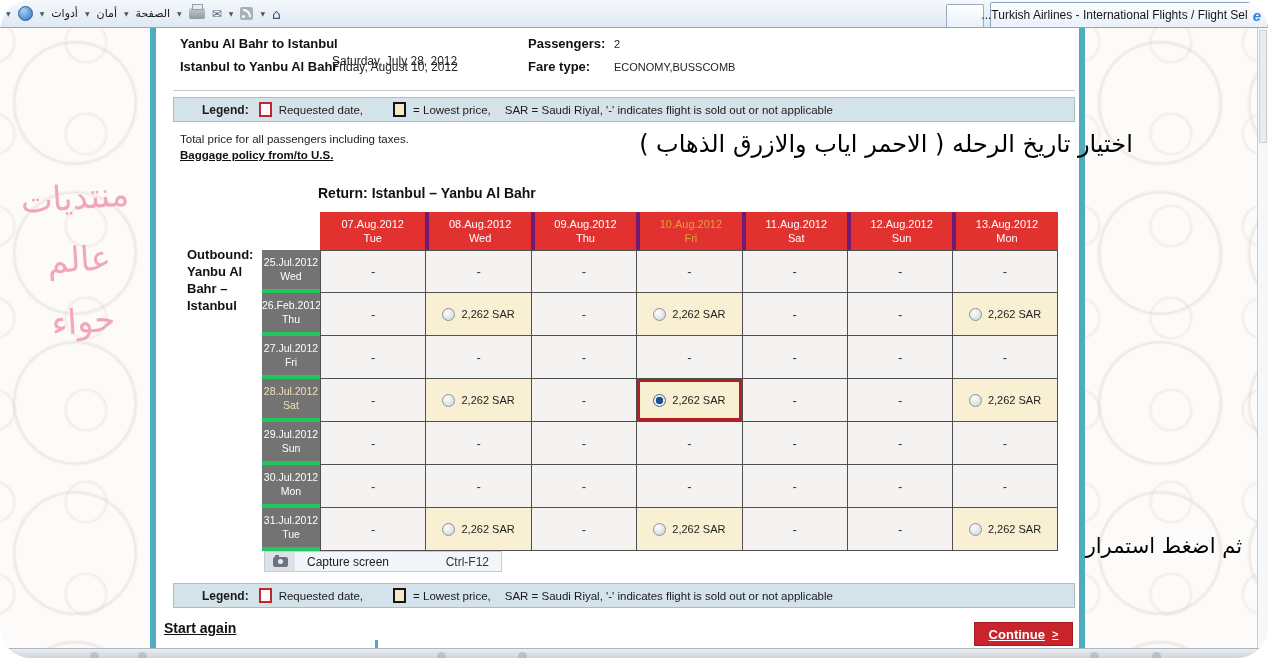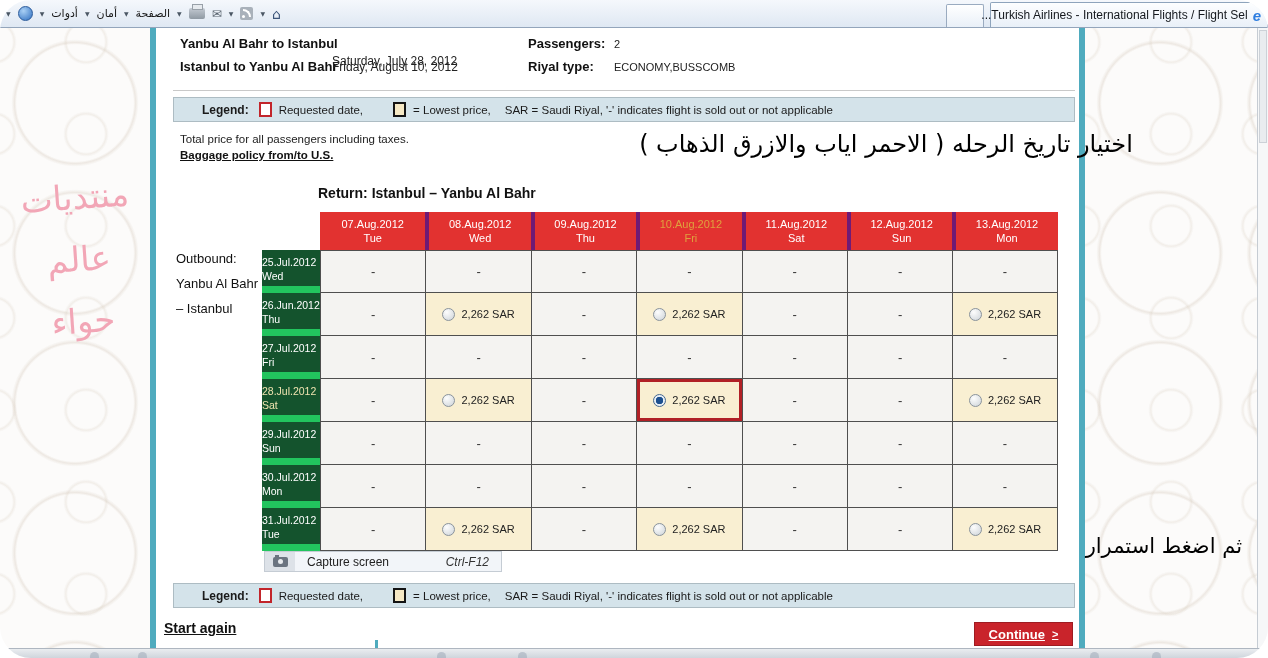--- a/index.html
+++ b/index.html
@@ -68,30 +68,30 @@
 
   .note1 { position:absolute; left:24px; top:105px; font-size:11.5px; color:#222; }
   .note2 { position:absolute; left:24px; top:121px; font-size:11.5px; font-weight:bold; text-decoration:underline; color:#111; cursor:pointer; }
 
   .anno { position:absolute; font-family:"DejaVu Sans",sans-serif; color:#000; direction:rtl; white-space:nowrap; }
   .anno1 { left:620px; top:102px; width:532px; font-size:24px; text-align:center; }
   .anno2 { left:1052px; top:506px; width:190px; font-size:21px; text-align:right; }
 
   
   .return-title { position:absolute; left:154px; top:157px; font-size:14px; font-weight:bold; color:#111;padding-left:8px; }
-  .outbound-title { position:absolute; left:20px; top:218px; width:88px; font-size:13px; font-weight:normal; line-height:25px; color:#111; }
+  .outbound-title { position:absolute; left:31px; top:218px; width:88px; font-size:13px; font-weight:bold; line-height:17px; color:#111; }
   .matrix { position:absolute; left:106px; top:184px; }
   .header-row { display:flex; margin-left:58px; height:38px; }
   .dcell { width:105.4px; height:38px; background:#e23230; color:#fff; text-align:center; border-left:4px solid #701a75; }
   .dcell:first-child { border-left:none; }
   .d1 { font-size:11px; margin-top:6px; }
   .d2 { font-size:11px; margin-top:2px; }
   .dcell.req .d1, .dcell.req .d2 { color:#dfa13e; }
   .mrow { display:flex; height:43px; }
-  .rhead { width:58px; background:#14532d; color:#fff; border-bottom:7px solid #22c55e; }
+  .rhead { width:58px; background:#737373; color:#fff; text-align:center; border-bottom:4px solid #22c55e; }
   .rhead .d1 { font-size:10.5px; margin-top:6px; }
   .rhead .d2 { font-size:10.5px; margin-top:2px; }
   .rhead.req .d1, .rhead.req .d2 { color:#efe3b0; }
   .mcell { width:105.4px; background:#f4f3f1; border-left:1px solid #4f4f4f; border-bottom:1px solid #4f4f4f;
            display:flex; align-items:center; justify-content:center; gap:6px; }
   .mrow:first-child .mcell { border-top:1px solid #4f4f4f; }
   .mcell:last-child { border-right:1px solid #4f4f4f; }
   .mcell.price { background:#f9efd2; cursor:pointer; }
   .mcell.sel { box-shadow:inset 0 0 0 3px #b12026; }
   .dash { font-size:13px; color:#333; }
@@ -101,21 +101,21 @@
   .radio.on { border-color:#47688f; background:radial-gradient(circle,#1c4f8f 0 3.5px,#e6edf4 4px); }
 
   
   .capture { position:absolute; left:108px; top:523px; width:238px; height:21px; background:#f2f5f9;
              border:1px solid #c5ccd4; display:flex; align-items:center; font-size:12px; color:#222; }
   .cap-gutter { width:30px; height:100%; background:#dde2e8; display:flex; align-items:center; justify-content:center; }
   .ic-cam { width:15px; height:10px; background:#6b7480; border-radius:2px; position:relative; display:inline-block; }
   .ic-cam::before { content:''; position:absolute; left:5px; top:2px; width:5px; height:5px; border-radius:50%; background:#e8ebee; }
   .ic-cam::after { content:''; position:absolute; left:2px; top:-2px; width:4px; height:3px; background:#6b7480; }
   .cap-label { margin-left:12px; }
-  .cap-key { margin-left:auto; margin-right:12px; color:#333;font-style:italic; }
+  .cap-key { margin-left:auto; margin-right:12px; color:#333; }
 
   
   .start-again { position:absolute; left:8px; top:592px; font-size:14px; font-weight:bold; text-decoration:underline; color:#111; cursor:pointer; }
   .continue { position:absolute; left:818px; top:594px; width:99px; height:24px; background:#c9242b; border:1px solid #9e1c22;
               color:#fff; display:flex; align-items:center; justify-content:center; gap:7px; cursor:pointer; }
   .continue .lbl { font-size:13px; font-weight:bold; text-decoration:underline; }
   .continue .car { font-size:11px; font-weight:bold; text-decoration:underline; }
 
   .tick { position:absolute; left:375px; top:612px; width:3px; height:8px; background:#4fabbe; }
 
@@ -167,21 +167,21 @@
     <div class="teal-v" style="left:1079px"></div>
 
     <div class="content">
 
       <div class="sum-route" style="left:24px;top:8px">Yanbu Al Bahr to Istanbul</div>
       <div class="sum-date" style="left:176px;top:26px">Saturday, July 28, 2012</div>
       <div class="sum-route" style="left:24px;top:31px">Istanbul to Yanbu Al Bahr</div>
       <div class="sum-date" style="left:176px;top:32px">Friday, August 10, 2012</div>
       <div class="sum-label" style="left:372px;top:8px">Passengers:</div>
       <div class="sum-value" style="left:458px;top:10px">2</div>
-      <div class="sum-label" style="left:372px;top:31px">Riyal type:</div>
+      <div class="sum-label" style="left:372px;top:31px">Fare type:</div>
       <div class="sum-value" style="left:458px;top:33px">ECONOMY,BUSSCOMB</div>
       <div class="divider"></div>
 
       <div class="legendbar" style="top:69px">
         <b>Legend:</b>
         <span class="sw sw-req"></span>
         <span>Requested date,</span>
         <span class="sw sw-low"></span>
         <span>= Lowest price,</span>
         <span class="sar-note">SAR  = Saudi Riyal, '-' indicates flight is sold out or not applicable</span>
@@ -246,21 +246,21 @@
               </div>
               <div class="mcell">
                 <span class="dash">-</span>
               </div>
               <div class="mcell">
                 <span class="dash">-</span>
               </div>
             </div>
             <div class="mrow">
               <div class="rhead">
-                <div class="d1">26.Jun.2012</div>
+                <div class="d1">26.Feb.2012</div>
                 <div class="d2">Thu</div>
               </div>
               <div class="mcell">
                 <span class="dash">-</span>
               </div>
               <div class="mcell price">
                 <span class="radio"></span>
                 <span class="ptext">2,262 SAR</span>
               </div>
               <div class="mcell">

